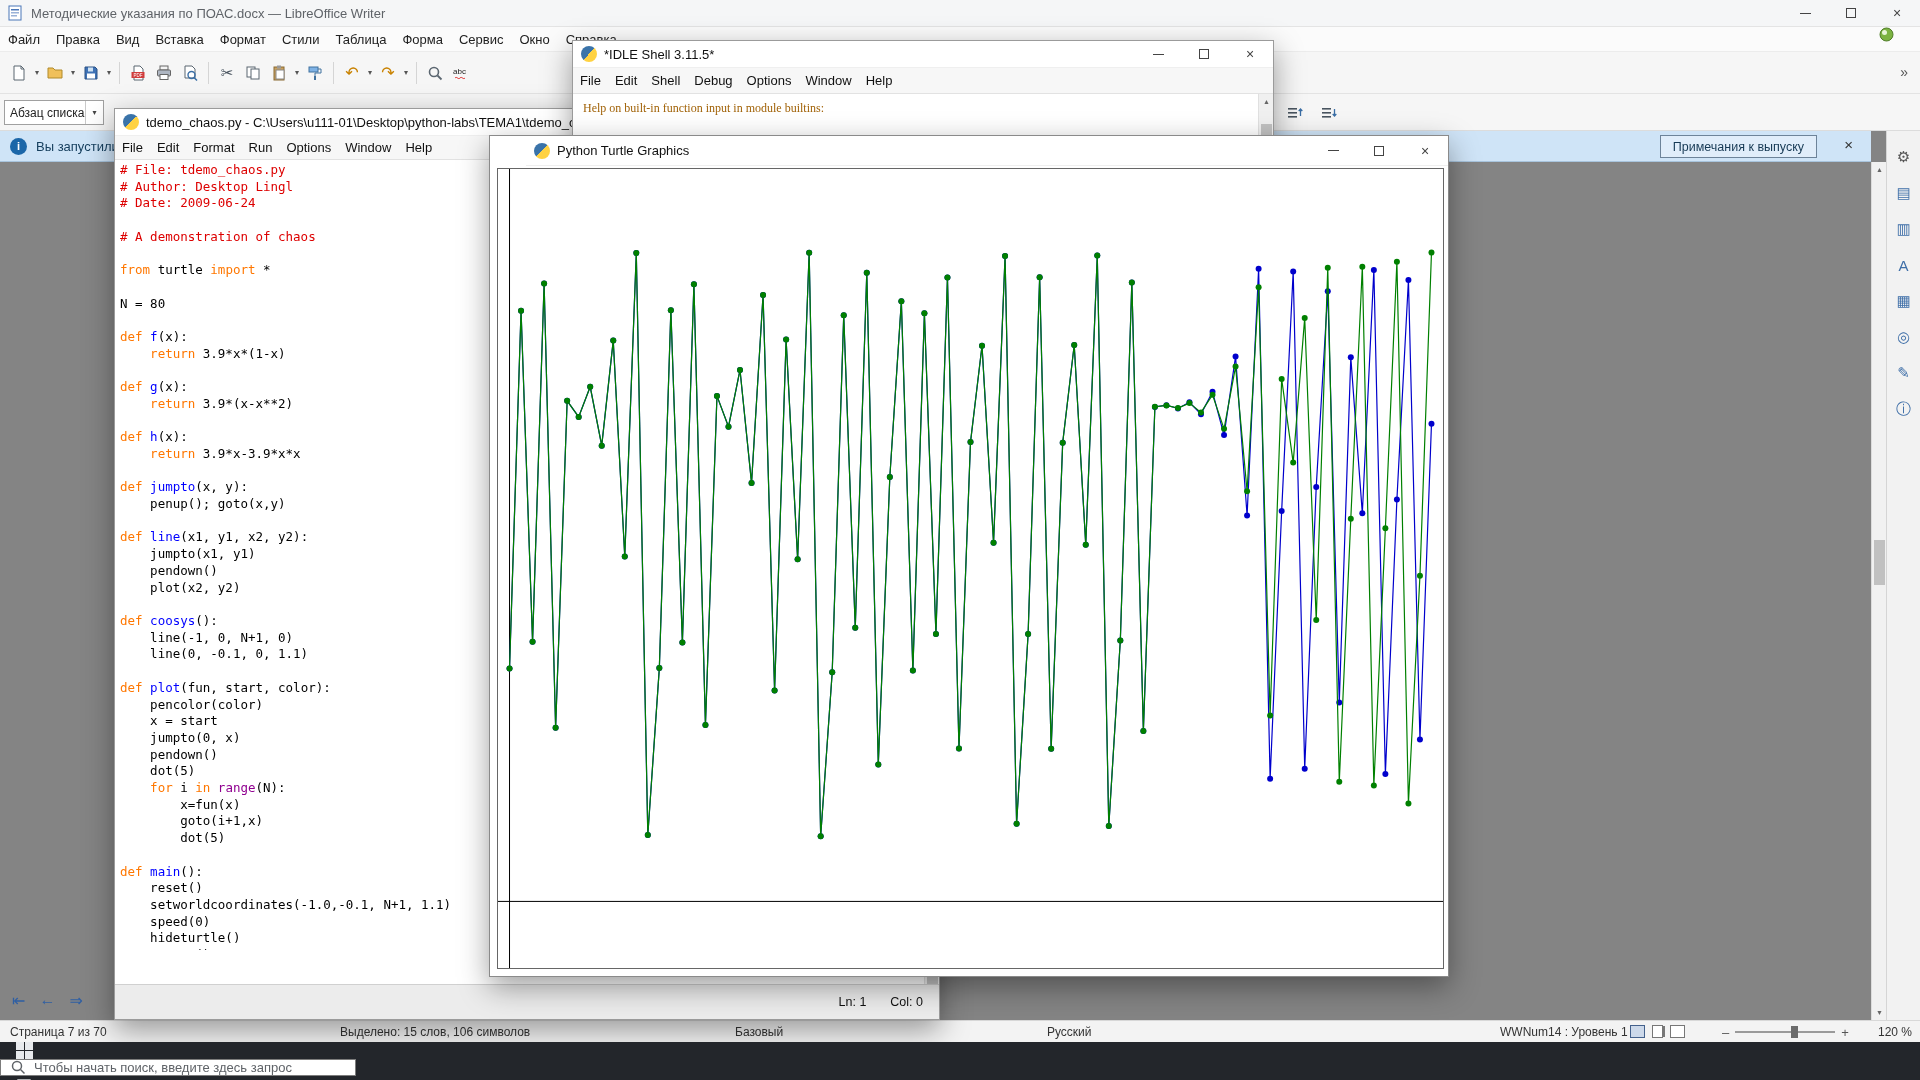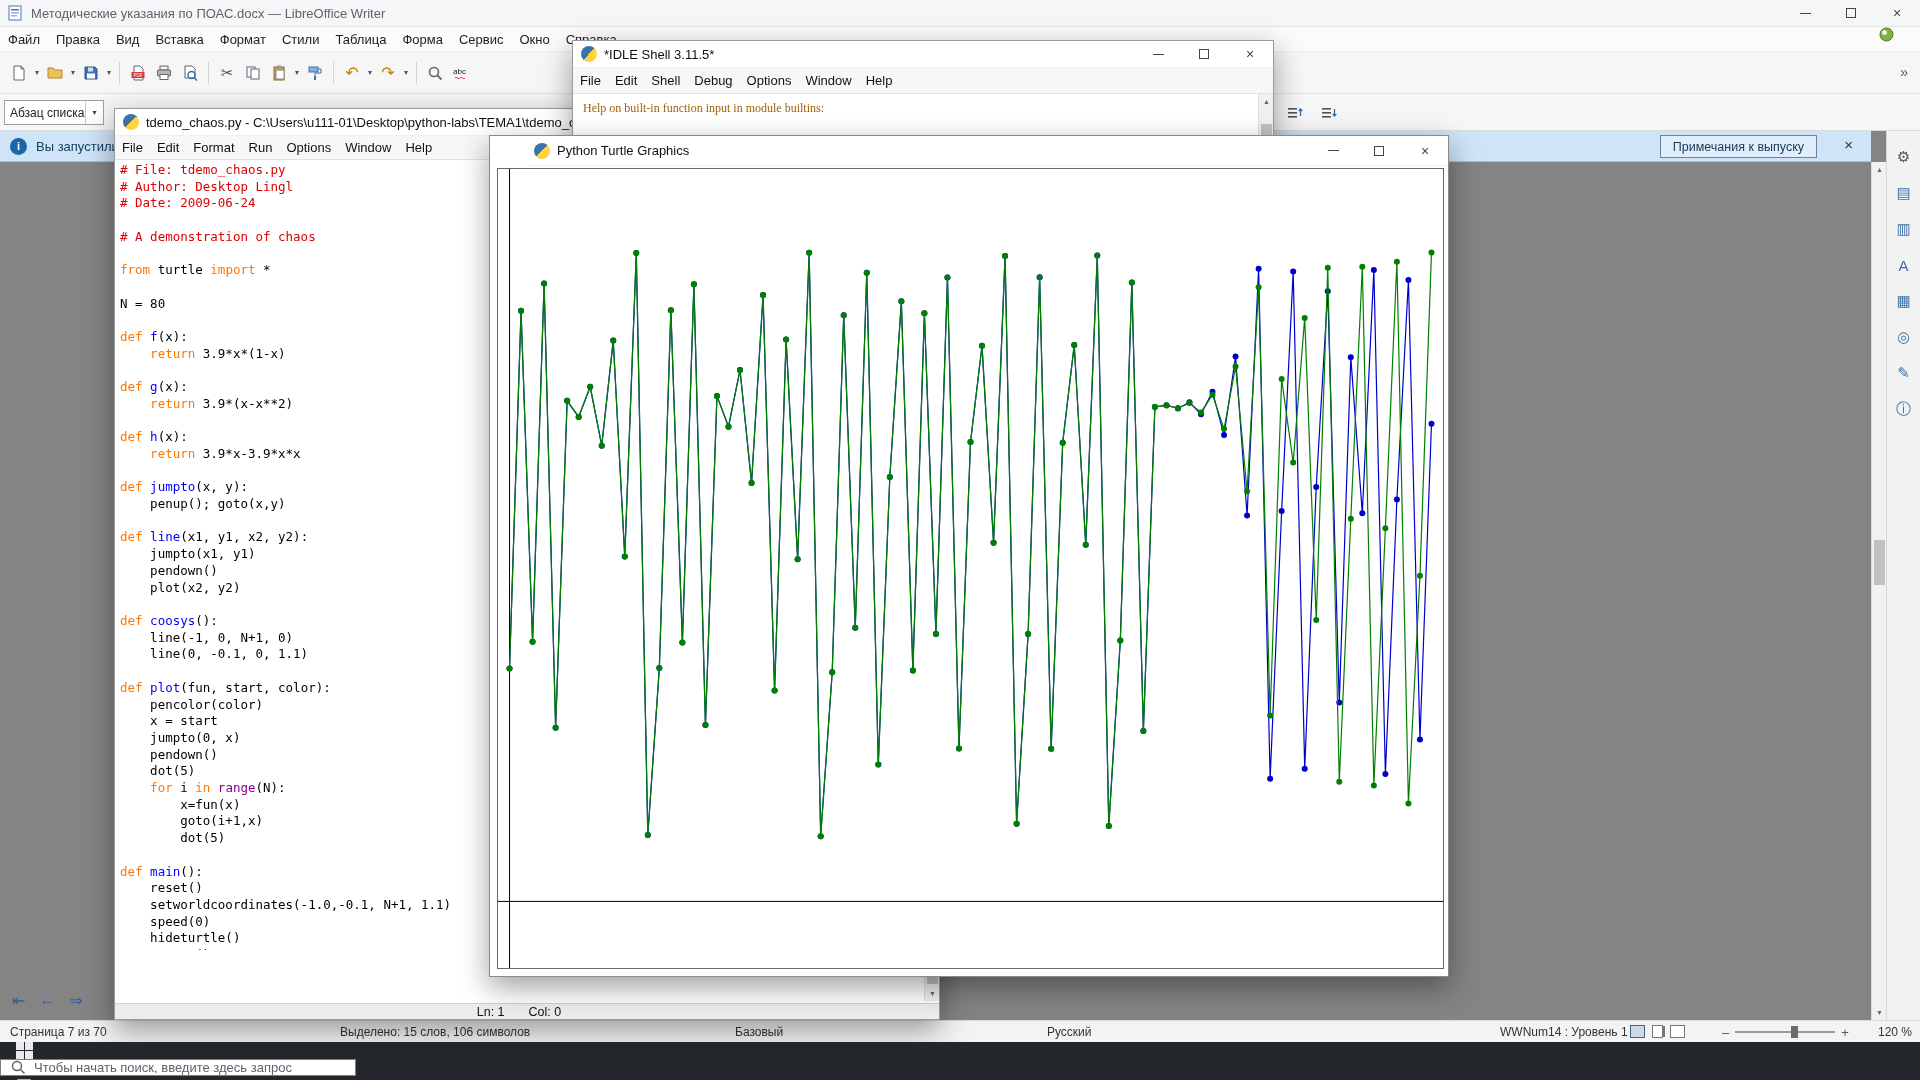--- a/index.html
+++ b/index.html
@@ -68,21 +68,21 @@
   .appmenu .mi { padding:0 7px; }
   .pyball { width:16px; height:16px; border-radius:50%; background:linear-gradient(135deg,#3a73a9 0 50%,#ffd242 50% 100%); }
 
   
   .editor { left:114px; top:108px; width:826px; height:912px; z-index:2; }
   .edit-text { position:absolute; left:0; top:51px; width:811px; height:790px; background:#fff; overflow:hidden; padding:2px 0 0 5px; }
   .code-line { font-family:"DejaVu Sans Mono",monospace; font-size:12.5px; line-height:16.7px; white-space:pre; }
   .tok-p { color:#000; } .tok-c { color:#dd0000; } .tok-k { color:#ff7700; }
   .tok-d { color:#0000ff; } .tok-b { color:#900090; }
   .edit-scroll { position:absolute; right:0; top:51px; width:15px; height:841px; background:#f0f0f0; border-left:1px solid #e0e0e0; }
-  .edit-status { position:absolute; left:0; bottom:0; width:100%; height:16px; background:#ececec; border-top:1px solid #d0d0d0; display:flex; align-items:center; justify-content:center; gap:24px; font-size:12.5px; color:#111; padding-right:16px; }
+  .edit-status { position:absolute; left:0; bottom:0; width:100%; height:35px; background:#ececec; border-top:1px solid #d0d0d0; display:flex; align-items:center; justify-content:flex-end; gap:24px; font-size:12.5px; color:#111; padding-right:16px; }
 
   
   .idle { left:572px; top:40px; width:702px; height:560px; z-index:3; }
   .idle-content { position:absolute; left:0; top:53px; width:686px; height:505px; background:#fff; padding:7px 10px; }
   .idle-out { font-family:Liberation Serif, serif; font-size:12px; color:#a16207; white-space:pre; }
   .idle-scroll { position:absolute; right:0; top:53px; width:15px; height:505px; background:#f0f0f0; border-left:1px solid #e0e0e0; }
 
   
   .turtle { left:489px; top:135px; width:960px; height:842px; z-index:4; border-color:#8a8a8a;padding-left:36px; }
   .turtle .titlebar { height:30px; }

